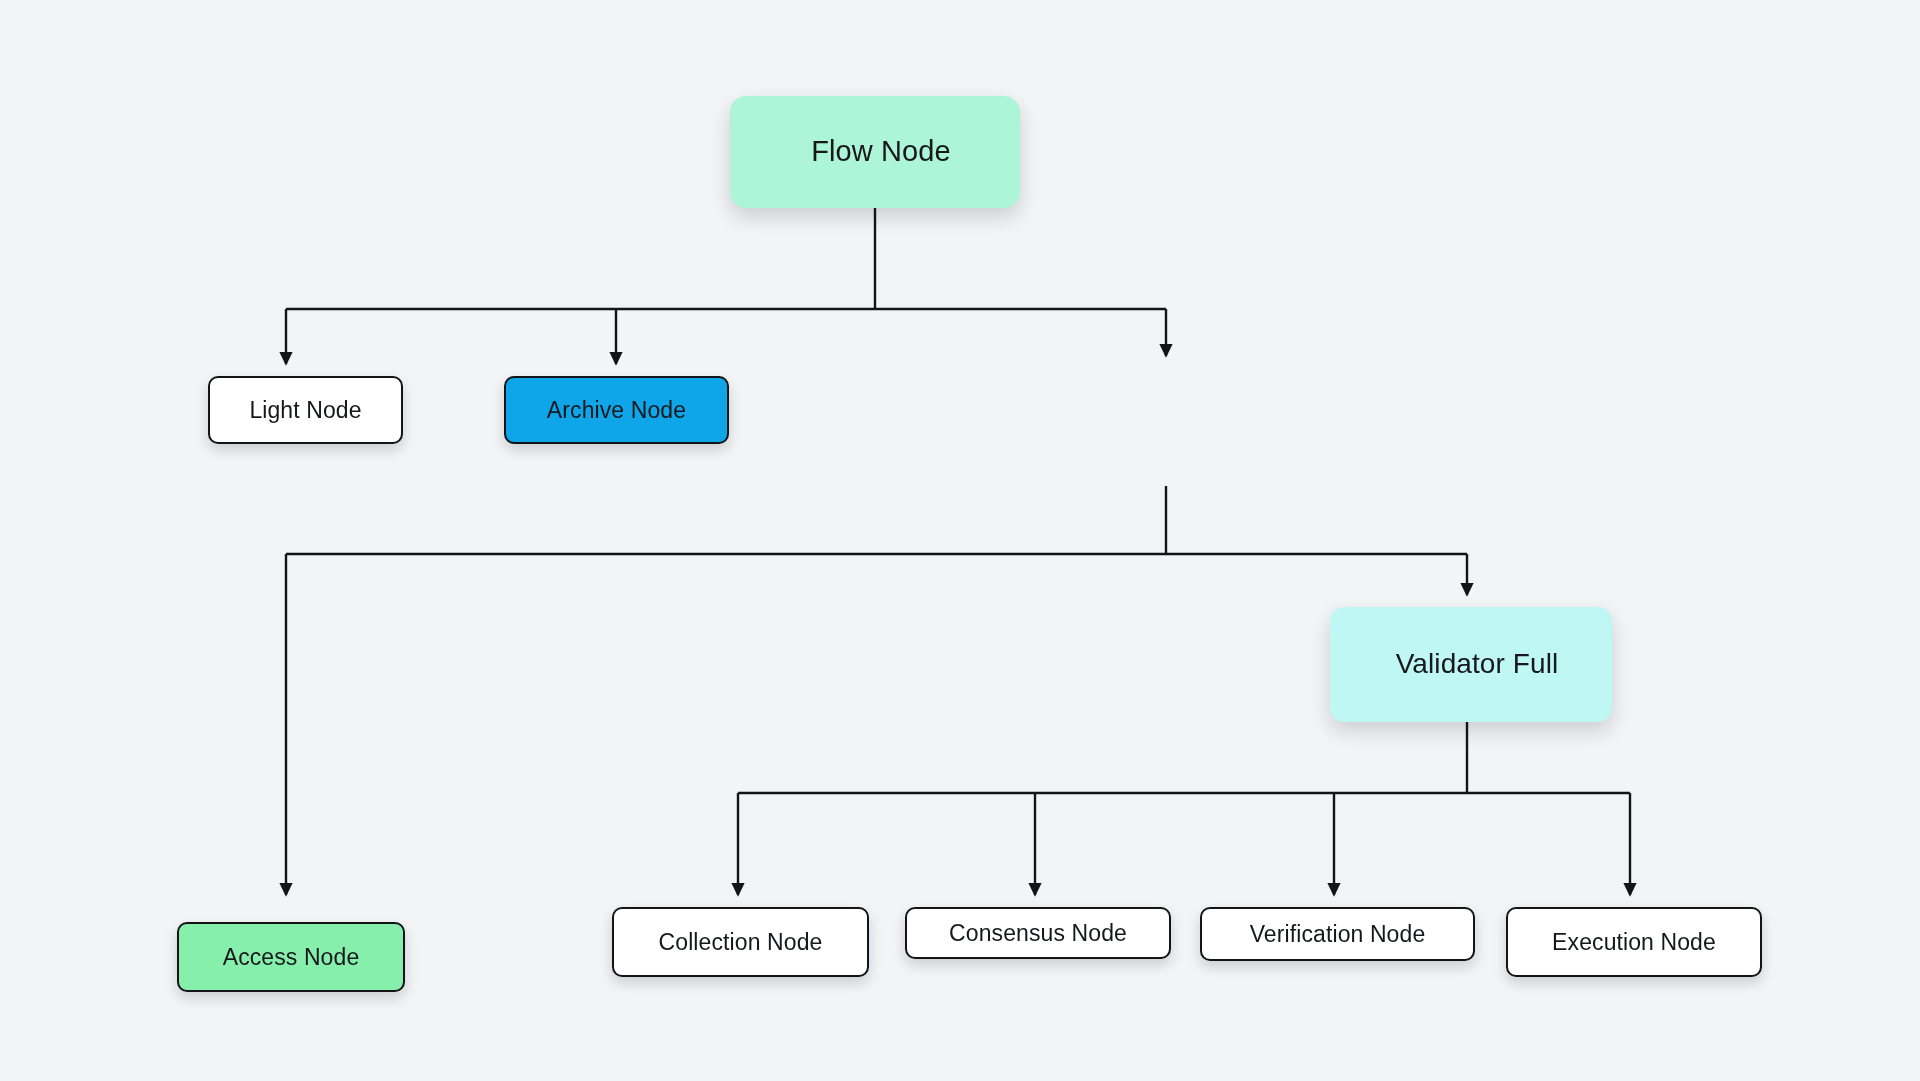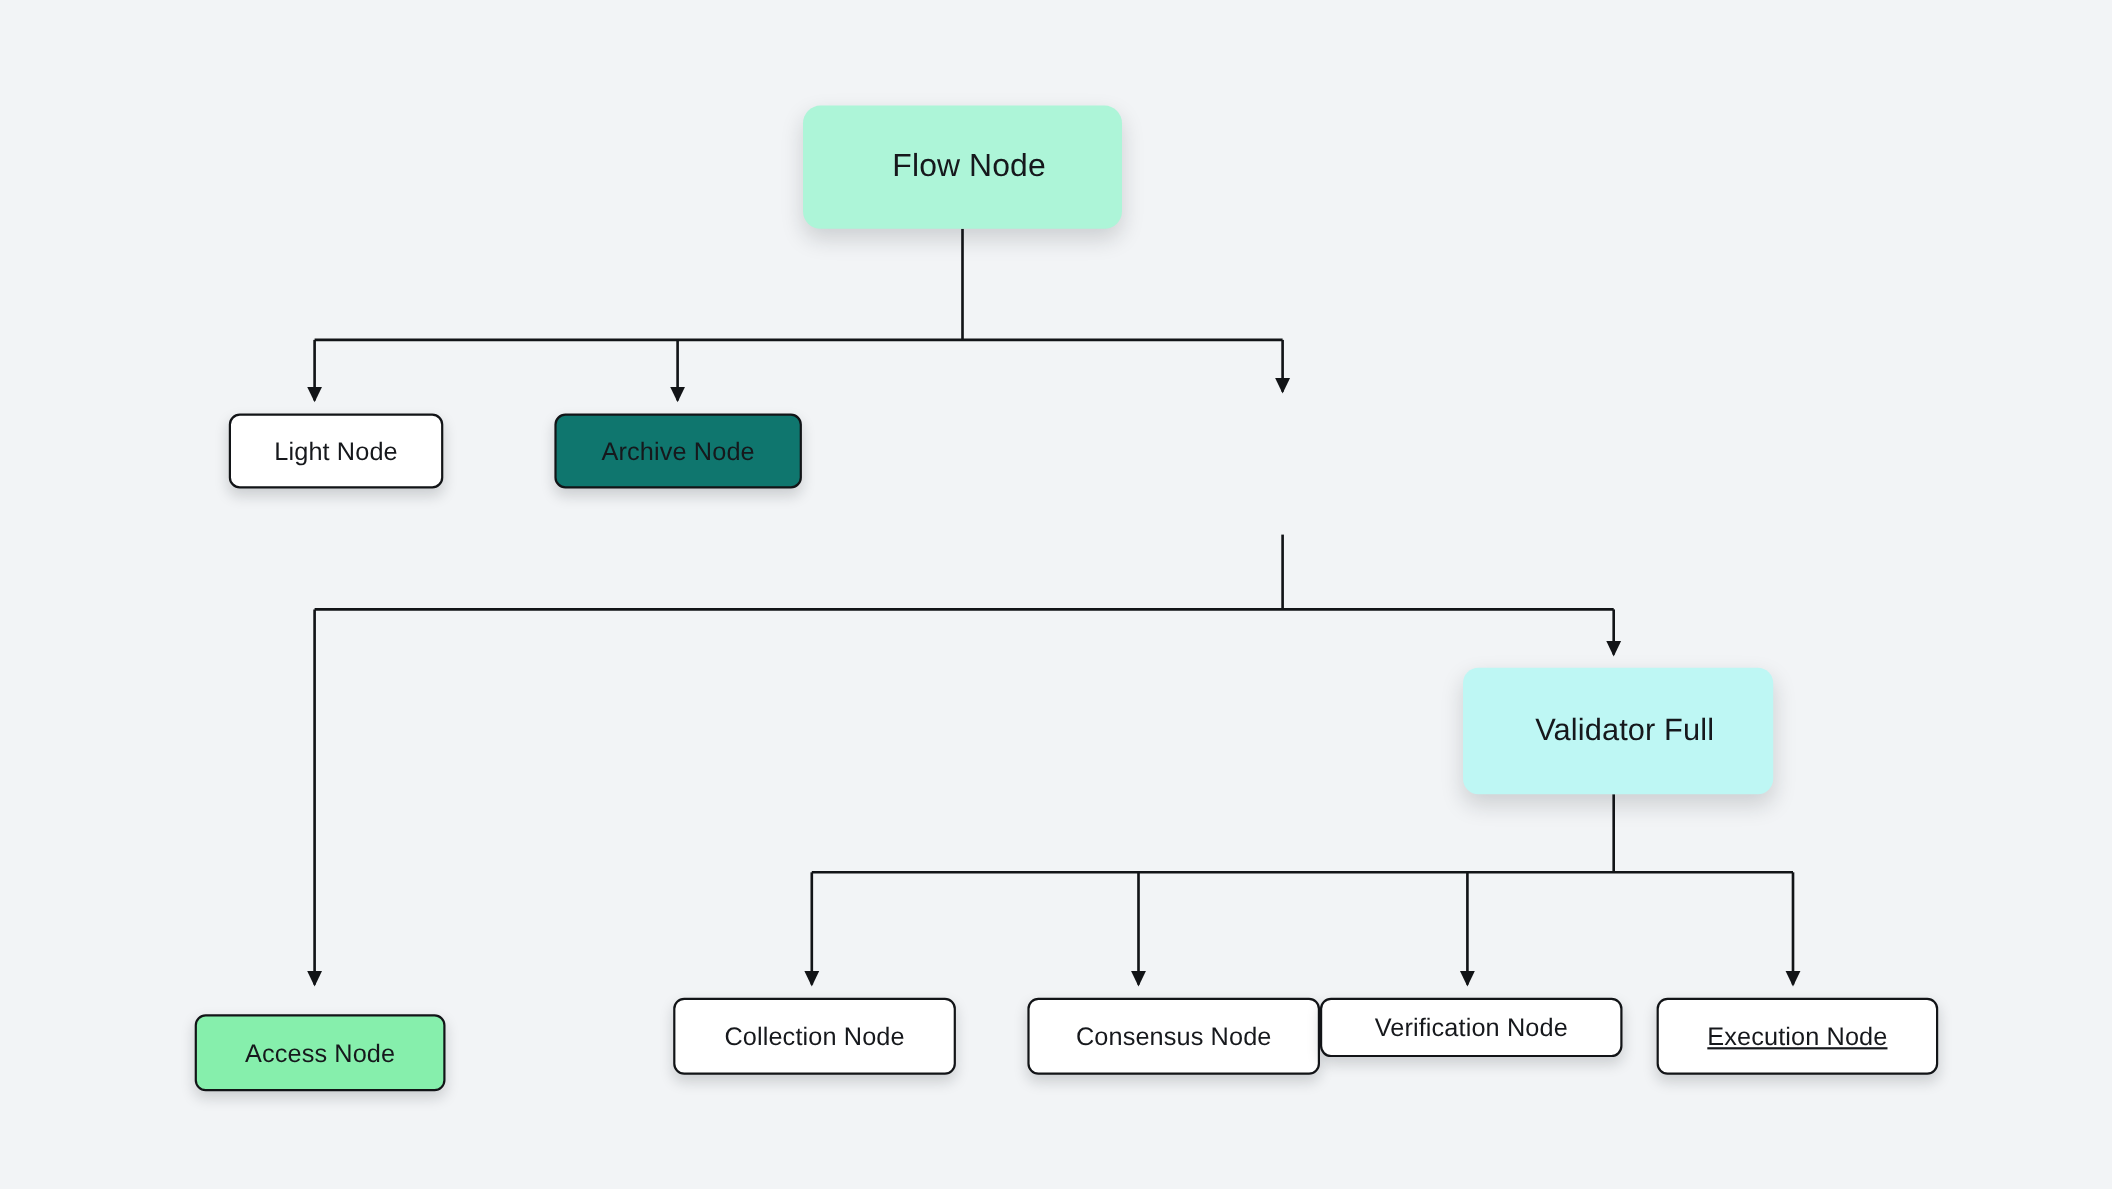--- a/index.html
+++ b/index.html
@@ -100,28 +100,28 @@
       <path d="M 1035 793 L 1035 895" marker-end="url(#arrow)"></path>
       <path d="M 1334 793 L 1334 895" marker-end="url(#arrow)"></path>
       <path d="M 1630 793 L 1630 895" marker-end="url(#arrow)"></path>
     </g>
   </svg>
 
   <div class="node fill root" style="left: 730px; top: 96px; width: 290px; height: 112px; background: rgb(173, 245, 216);">Flow Node</div>
 
   <div class="node leaf" style="left: 208px; top: 376px; width: 195px; height: 68px; background: rgb(255, 255, 255);">Light Node</div>
 
-  <div class="node leaf" style="left: 504px; top: 376px; width: 225px; height: 68px; background: #0f766e;">Archive Node</div>
+  <div class="node leaf" style="left: 504px; top: 376px; width: 225px; height: 68px; background: #0ea5e9;">Archive Node</div>
 
 
   <div class="node leaf" style="left: 177px; top: 922px; width: 228px; height: 70px; background: #86efac;">Access Node</div>
 
   <div class="node fill validator" style="left: 1330px; top: 607px; width: 282px; height: 115px; background: rgb(190, 247, 244);">Validator Full</div>
 
   <div class="node leaf" style="left: 612px; top: 907px; width: 257px; height: 70px; background: rgb(255, 255, 255);">Collection Node</div>
 
-  <div class="node leaf" style="left: 905px; top: 907px; width: 266px; height: 70px; background: rgb(255, 255, 255); margin-left: 29px;">Consensus Node</div>
+  <div class="node leaf" style="left: 905px; top: 907px; width: 266px; height: 52px; background: rgb(255, 255, 255);">Consensus Node</div>
 
   <div class="node leaf" style="left: 1200px; top: 907px; width: 275px; height: 54px; background: rgb(255, 255, 255);">Verification Node</div>
 
-  <div class="node leaf" style="left: 1506px; top: 907px; width: 256px; height: 70px; background: rgb(255, 255, 255); text-decoration: underline;">Execution Node</div>
+  <div class="node leaf" style="left: 1506px; top: 907px; width: 256px; height: 70px; background: rgb(255, 255, 255);">Execution Node</div>
 
 </div>
 
 </body></html>

